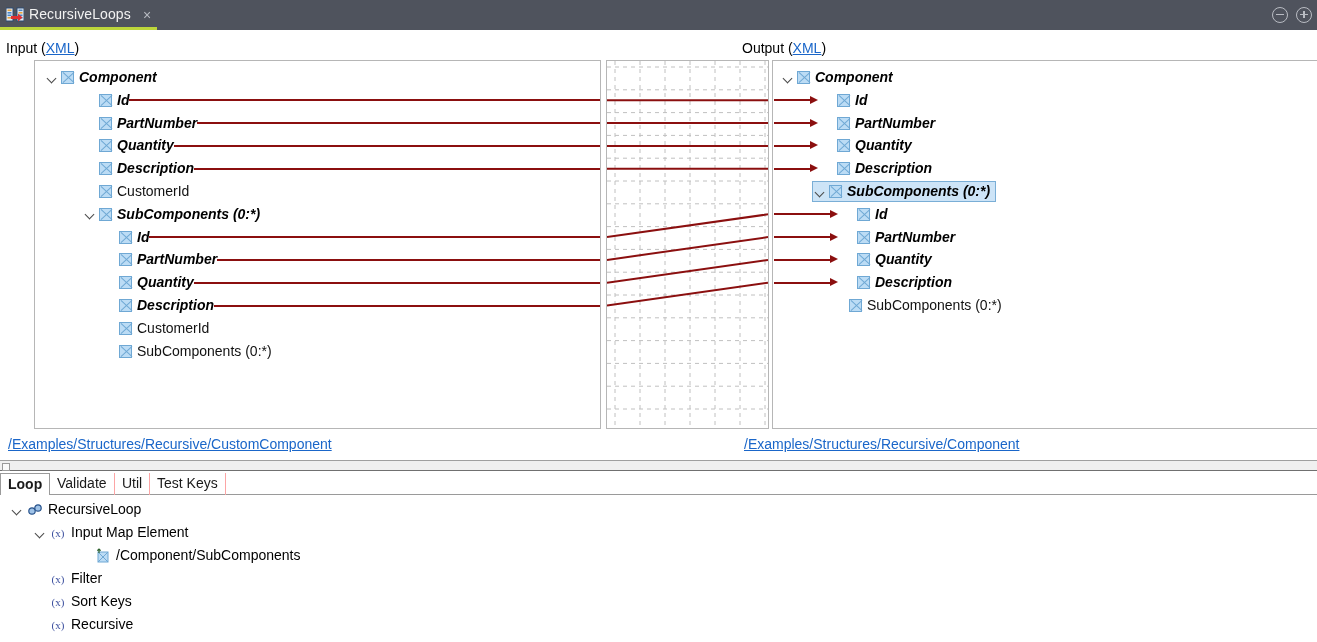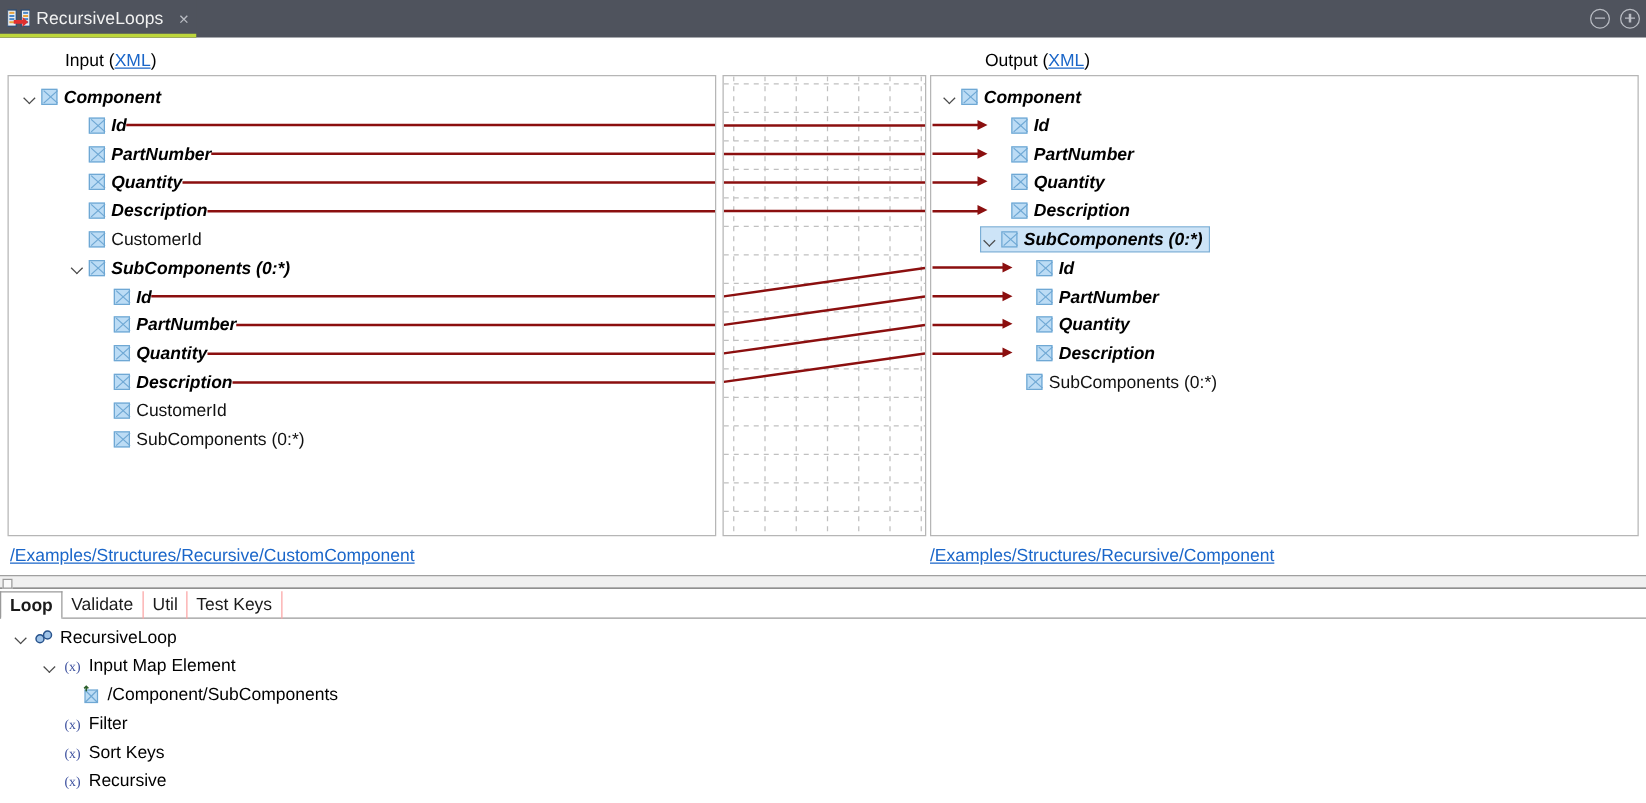--- a/index.html
+++ b/index.html
@@ -45,30 +45,31 @@
   .win-btn::before, .win-btn::after {
     content: ""; position: absolute; background: #b9bcc3;
   }
   .win-btn::before { left: 3px; top: 6.2px; width: 7.5px; height: 1.3px; }
   .win-btn.plus::after { left: 6.4px; top: 2.8px; width: 1.3px; height: 7.5px; }
   #btn-min { left: 1272px; }
   #btn-max { left: 1296px; }
 
   
   .panel-head {
-    position: absolute; font-size: 14px; color: #000; white-space: nowrap; margin-left: 46px;
+    position: absolute; font-size: 14px; color: #000; white-space: nowrap;
   }
   #head-input  { left: 6px;   top: 40px; }
   #head-output { left: 742px; top: 40px; }
   .xlink { color: #1a66c9; text-decoration: underline; cursor: pointer; }
 
   
   .panel {
     position: absolute; background: #fff;
     border: 1px solid #b6b6b6;
+    margin-left: 28px;
   }
   #panel-input  { left: 6px;   top: 60px; width: 567px; height: 369px; }
   #panel-mid    { left: 578px; top: 60px; width: 163px; height: 369px; }
   #panel-output { left: 744px; top: 60px; width: 567px; height: 369px; }
 
   .tree { position: absolute; left: 0; top: 0; width: 100%; height: 100%; }
 
   .node {
     position: absolute; height: 19px; left: 0;
     display: flex; align-items: center;
@@ -477,21 +478,21 @@
         </svg></span>
       <span class="lbl">RecursiveLoop</span>
     </div>
     <div class="bnode" style="top: 23px; padding-left: 33px;">
       <span class="twisty open"></span>
       <span class="ico"><svg width="16" height="16" viewBox="0 0 16 16">
           <text x="8" y="12" text-anchor="middle" font-size="11" font-family="&quot;Liberation Serif&quot;, serif" fill="#3b4f9e">(x)</text>
         </svg></span>
       <span class="lbl">Input Map Element</span>
     </div>
-    <div class="bnode" style="top: 46px; padding-left: 48px;">
+    <div class="bnode" style="top: 46px; padding-left: 78px;">
       <span class="twisty"></span>
       <span class="ico"><svg width="16" height="16" viewBox="0 0 16 16">
           <rect x="3" y="4" width="10" height="10" fill="#bcdcf5" stroke="#6fa8d4" stroke-width="1"></rect>
           <line x1="3" y1="4" x2="13" y2="14" stroke="#6fa8d4"></line>
           <line x1="13" y1="4" x2="3" y2="14" stroke="#6fa8d4"></line>
           <path d="M4 5 L4 1 M2.3 2.7 L4 1 L5.7 2.7" stroke="#2b5f2b" fill="none" stroke-width="1.2"></path>
         </svg></span>
       <span class="lbl">/Component/SubComponents</span>
     </div>
     <div class="bnode" style="top: 69px; padding-left: 33px;">

